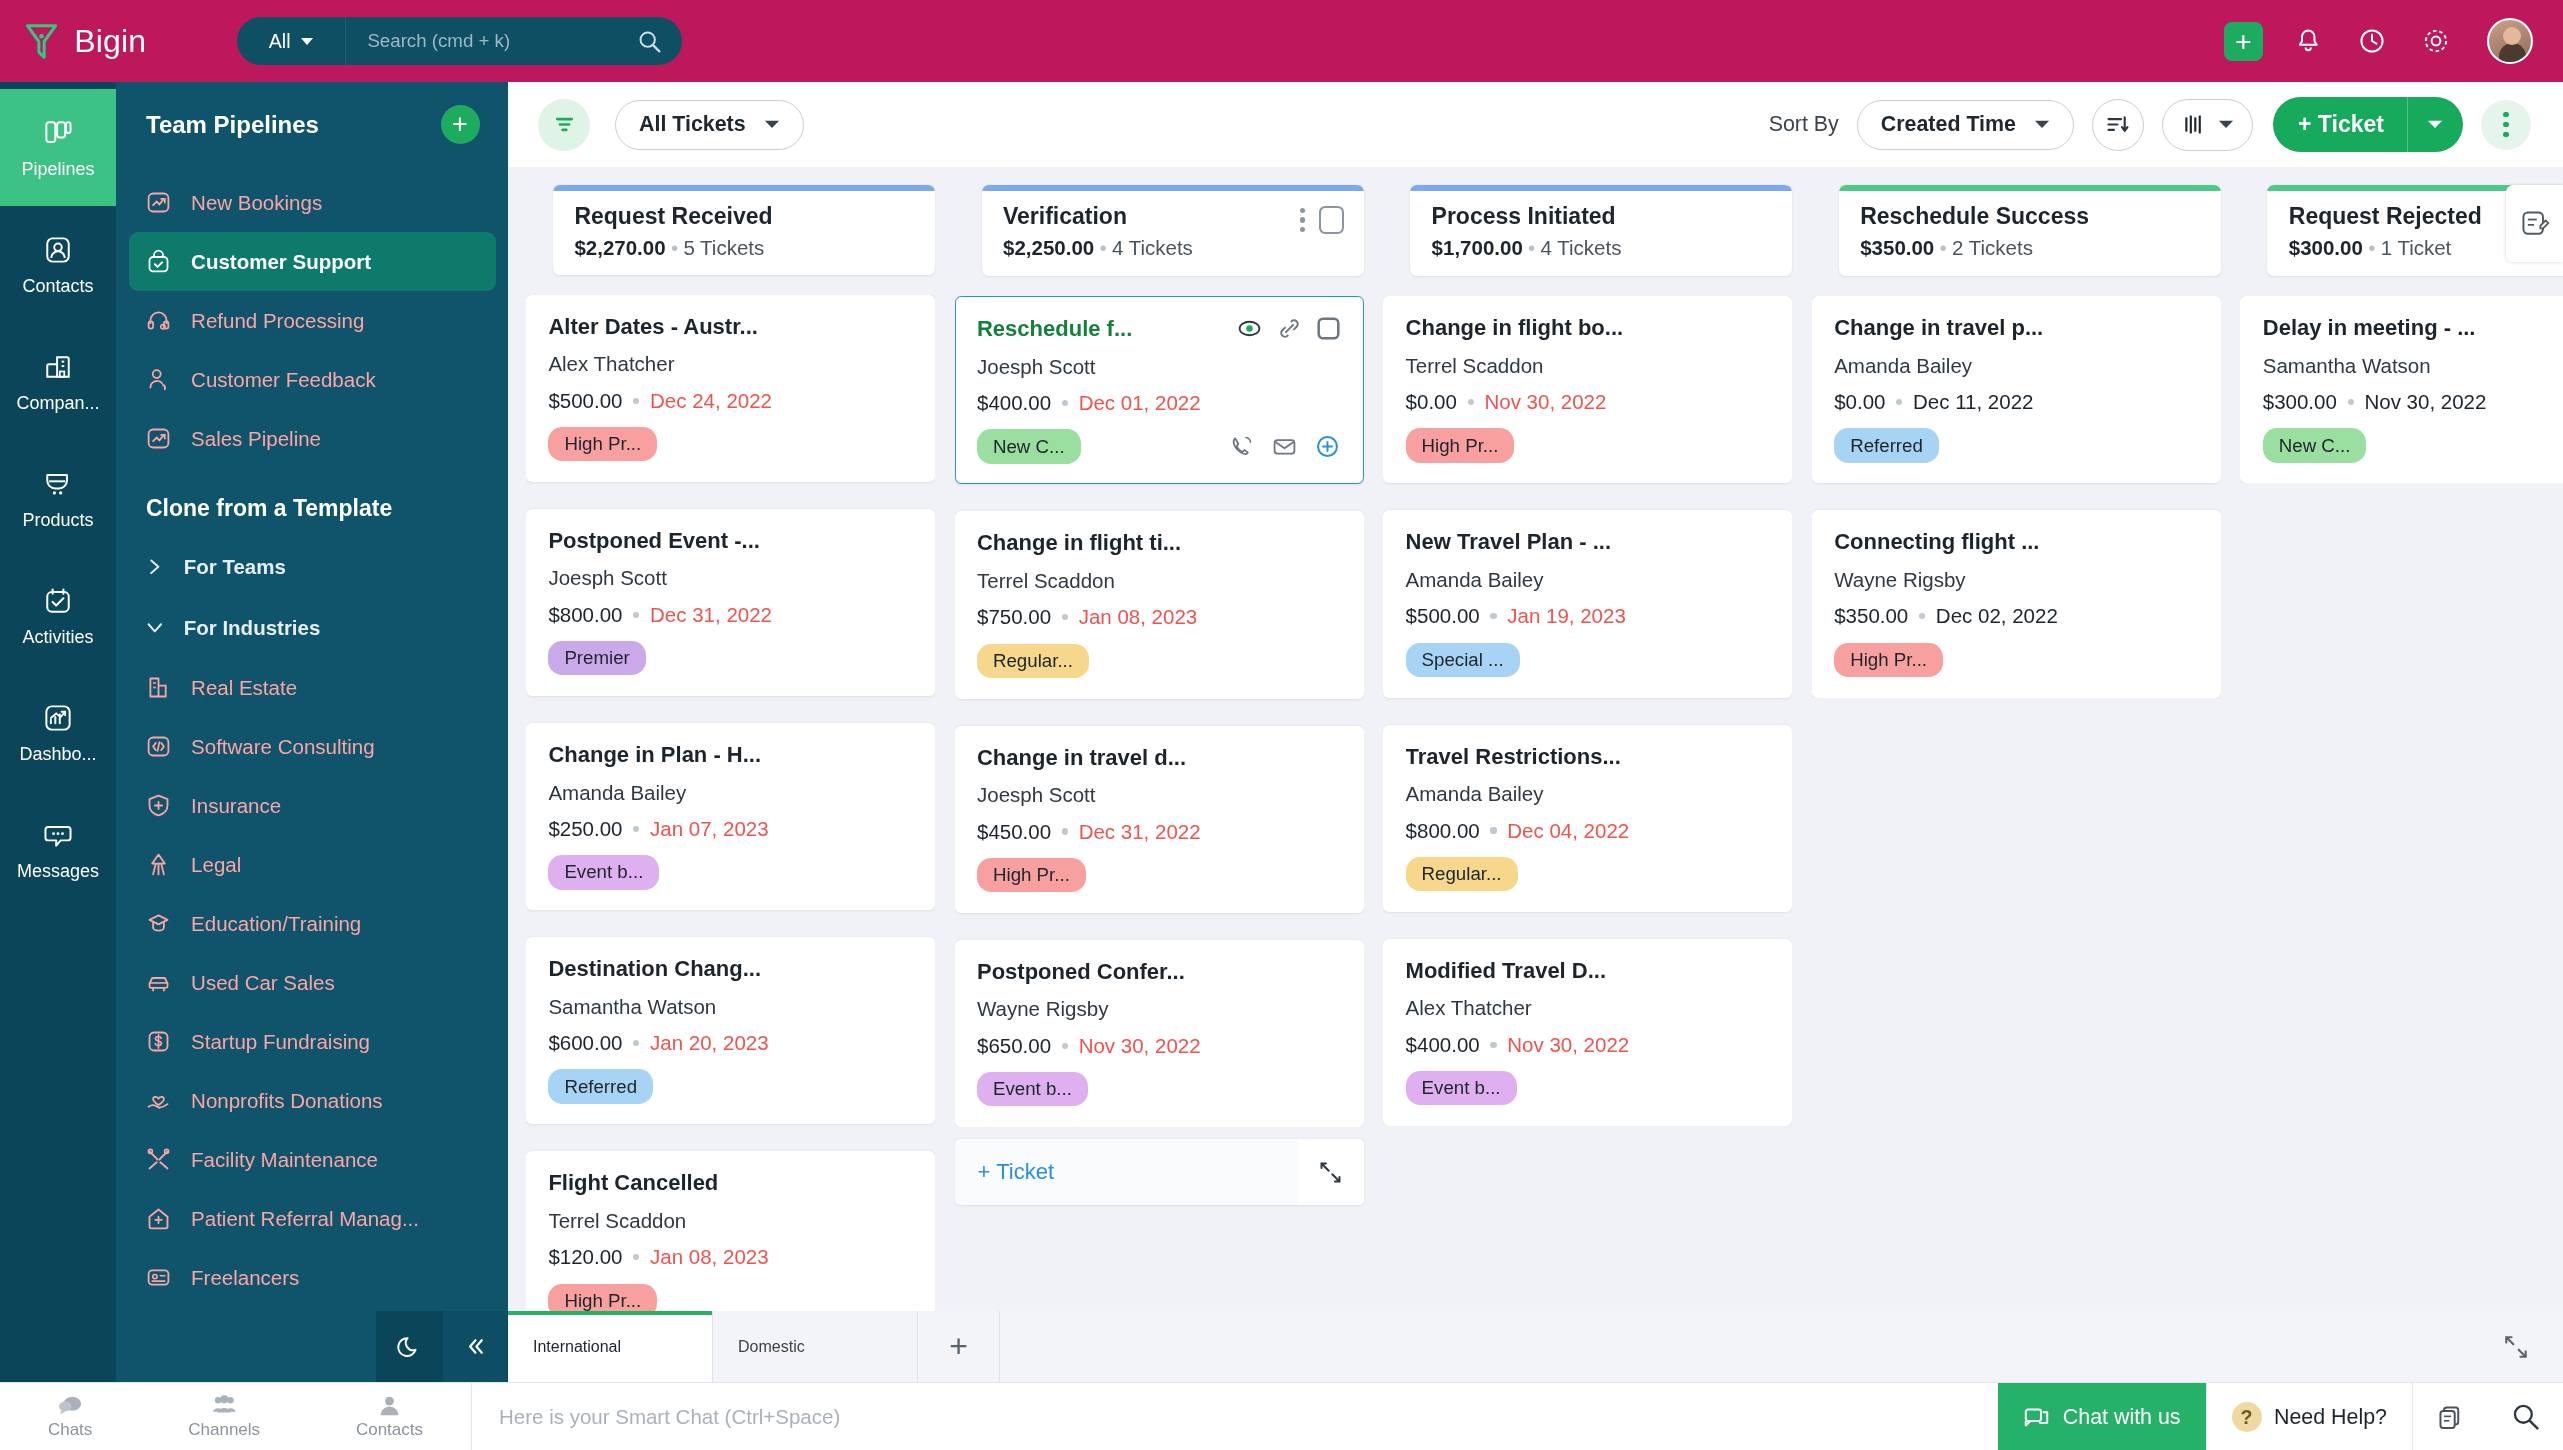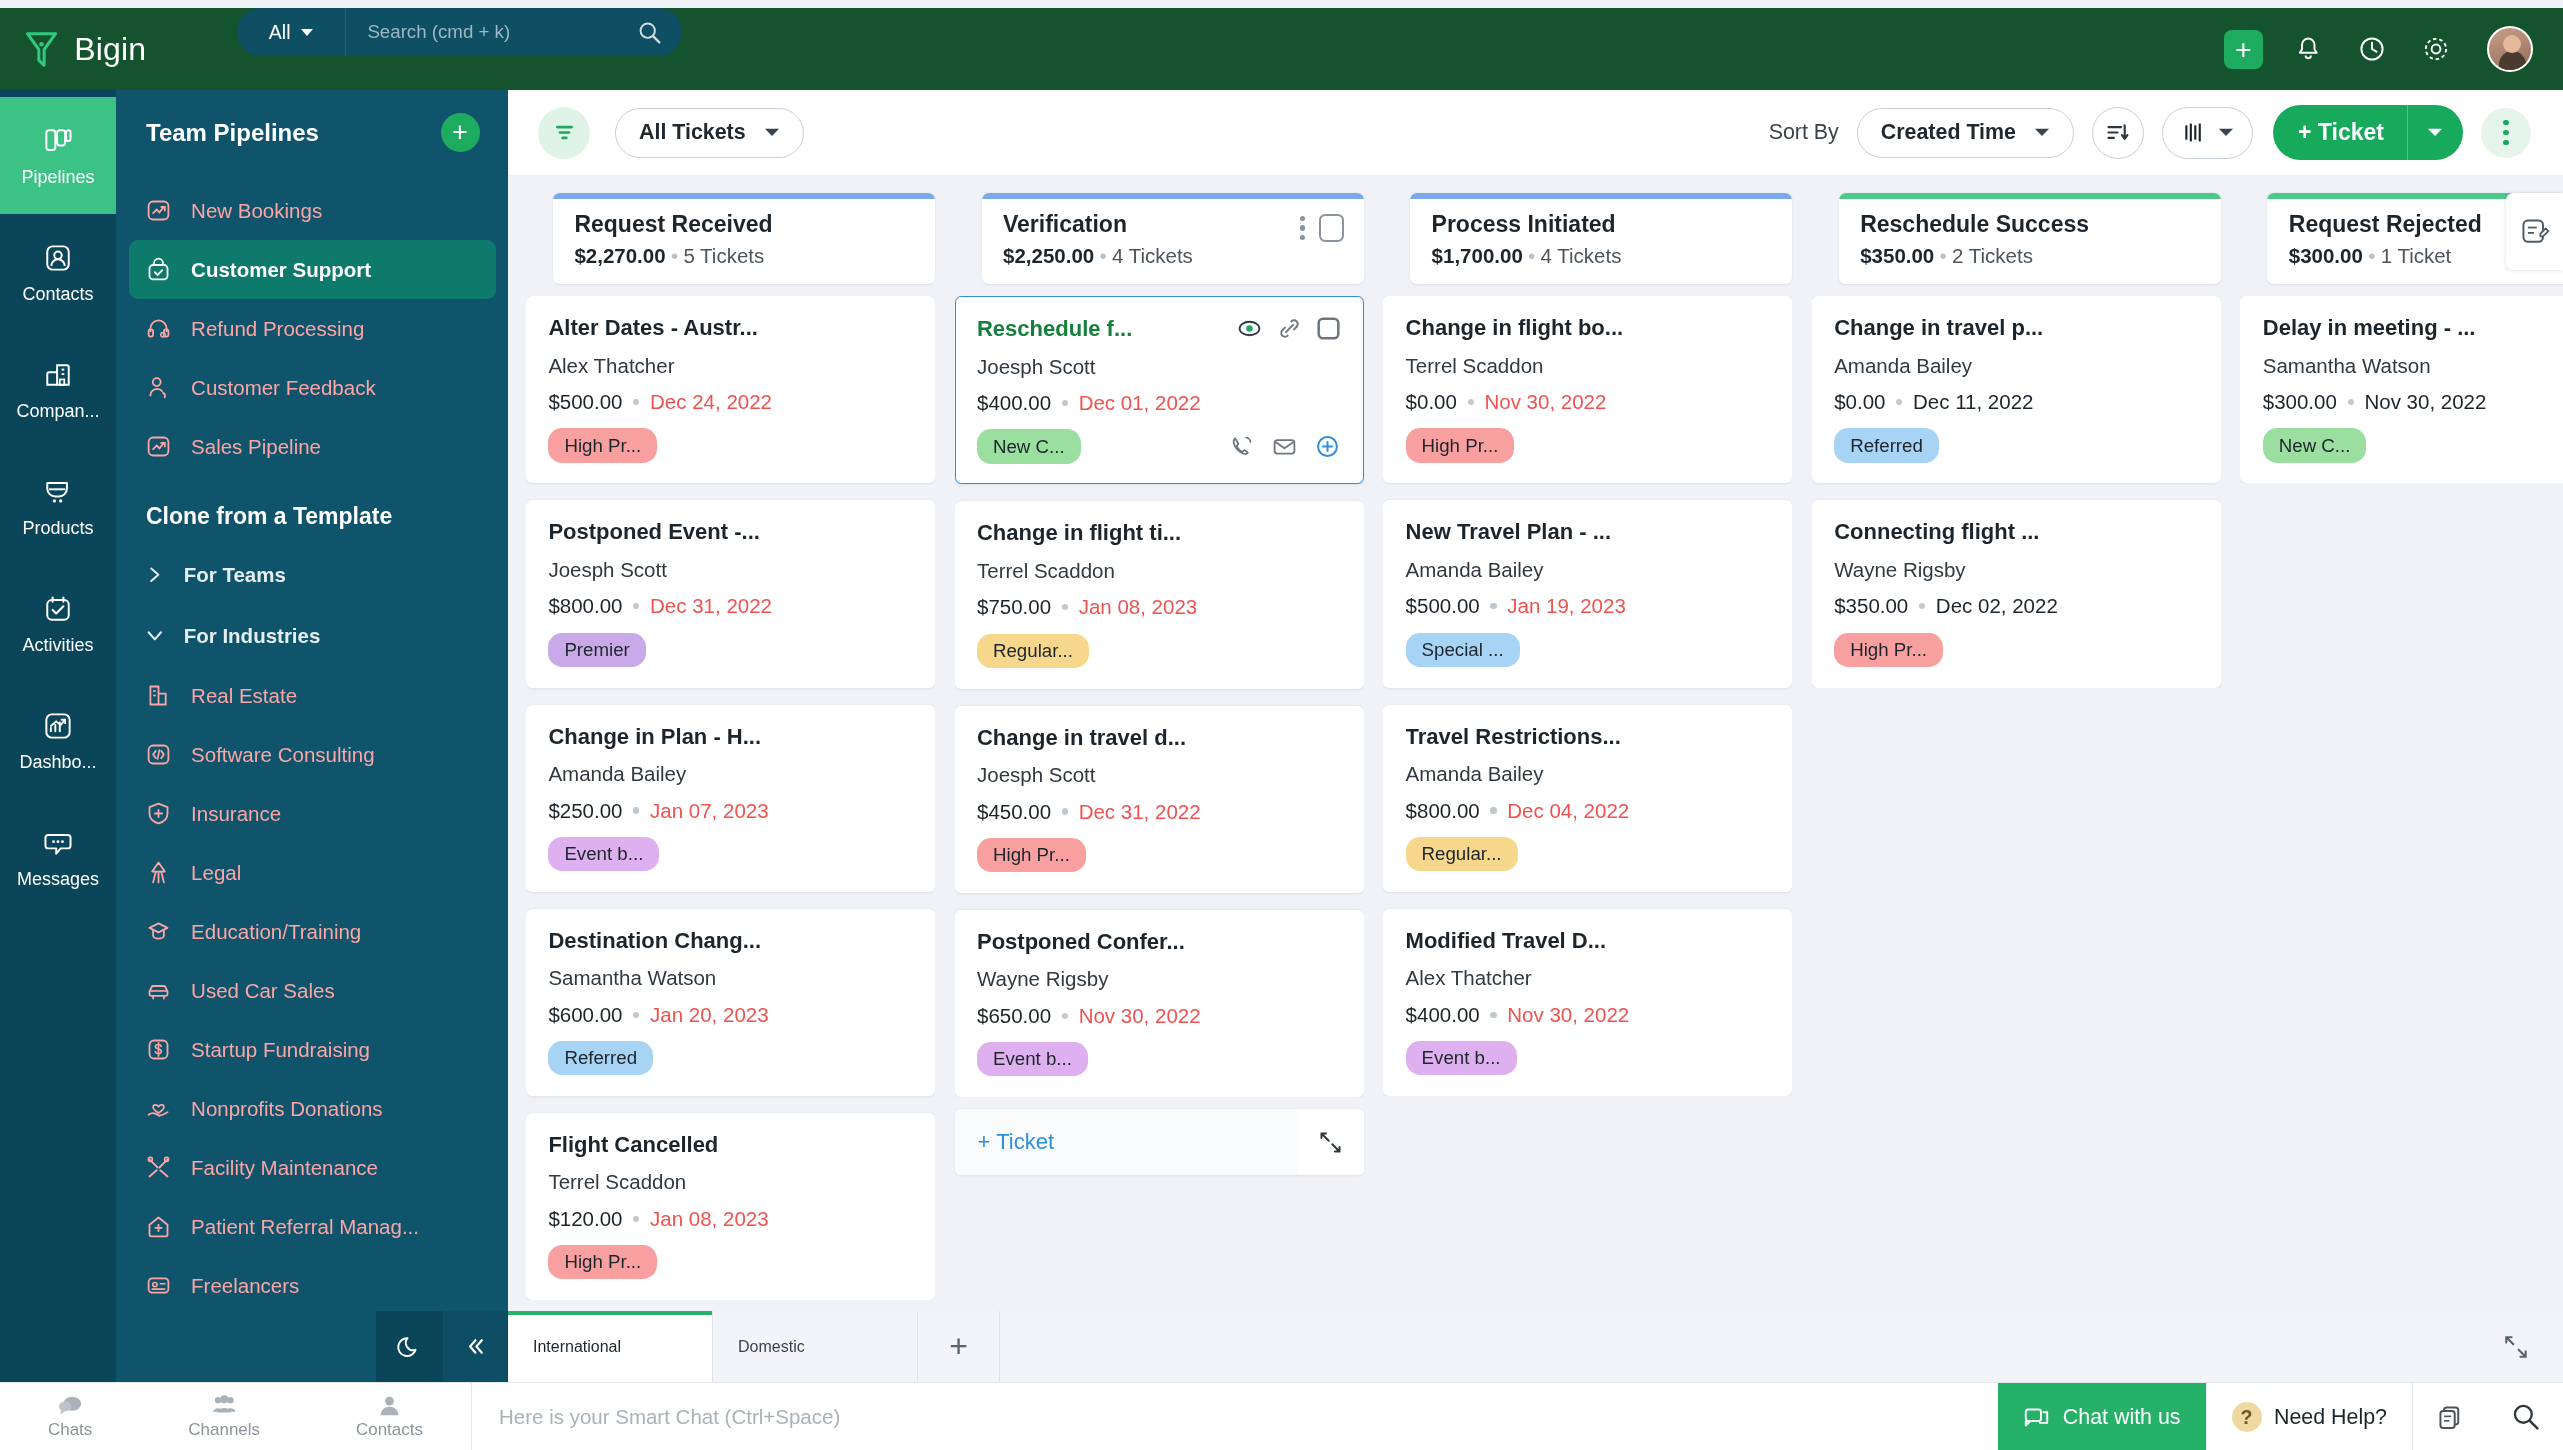--- a/index.html
+++ b/index.html
@@ -6,22 +6,22 @@
   html, body {
     width: 2563px; height: 1451px;
     font-family: "Liberation Sans", sans-serif;
     overflow: hidden;
     background: #eef1f6;
   }
   .app { position: relative; width: 2563px; height: 1451px; display: flex; flex-direction: column; }
 
   
   .topbar {
-    height: 82px; background: #14532d; display: flex; 
-    padding: 0 30px 0 0; flex: 0 0 82px; margin-top: 8px;
+    height: 82px; background: #be185d; display: flex; align-items: center;
+    padding: 0 30px 0 0; flex: 0 0 82px;
   }
   .brand { width: 203px; display: flex; align-items: center; gap: 14.2px; padding-left: 23px; }
   .brand-logo { width: 37px; height: 39px; }
   .brand-name { color: #fff; font-size: 32px; font-weight: 400; letter-spacing: 0.2px; }
   .searchwrap {
     height: 48px; width: 445px; border-radius: 24px; background: #0e4f64;
     display: flex; align-items: center; margin-left: 34px;
   }
   .sc-all {
     width: 109px; height: 100%; display: flex; align-items: center; justify-content: center;
@@ -108,21 +108,21 @@
   .col-head .bar { position: absolute; left: 0; right: 0; top: 0; height: 6.2px; }
   .col-head .row1 { display: flex; align-items: flex-start; justify-content: space-between; }
   .col-name { font-size: 23px; font-weight: bold; color: #1d252c; }
   .col-meta { font-size: 20.5px; color: #4c555d; margin-top: 6.2px; }
   .col-meta b { color: #1d252c; font-weight: bold; }
   .col-meta .dot { color: #b8c0c8; padding: 0 5.3px; }
   .col-head-icons { display: flex; align-items: center; gap: 14.2px; padding-top: 2.7px; }
   .hd-kebab { display:flex; flex-direction:column; gap:4.4px; align-items:center; }
   .hd-kebab i { width: 5.3px; height: 5.3px; border-radius: 50%; background: #8c959d; display:block; }
   .hd-sq { width: 25px; height: 28.5px; border: 2.7px solid #8c959d; border-radius: 6.2px; }
-  .col-body { margin-top: 12px; display: flex; flex-direction: column; gap: 17px; overflow: hidden; min-height: 0; }
+  .col-body { margin-top: 20px; display: flex; flex-direction: column; gap: 27px; overflow: hidden; min-height: 0; }
 
   .card {
     background: #fff; border-radius: 6.2px; padding: 18px 21.4px 19.6px 21.4px;
     box-shadow: 0 0.9px 2.7px rgba(20,30,50,.09); border: 1.8px solid transparent;
   }
   .card.sel { border-color: #2b8fe0; }
   .card-row1 { display: flex; align-items: center; justify-content: space-between; gap: 9px; }
   .card-title { font-size: 22px; font-weight: bold; color: #1d252c; white-space: nowrap; overflow: hidden; }
   .card.sel .card-title { color: #15803d; }
   .card-ic { display: flex; align-items: center; gap: 14.2px; }

